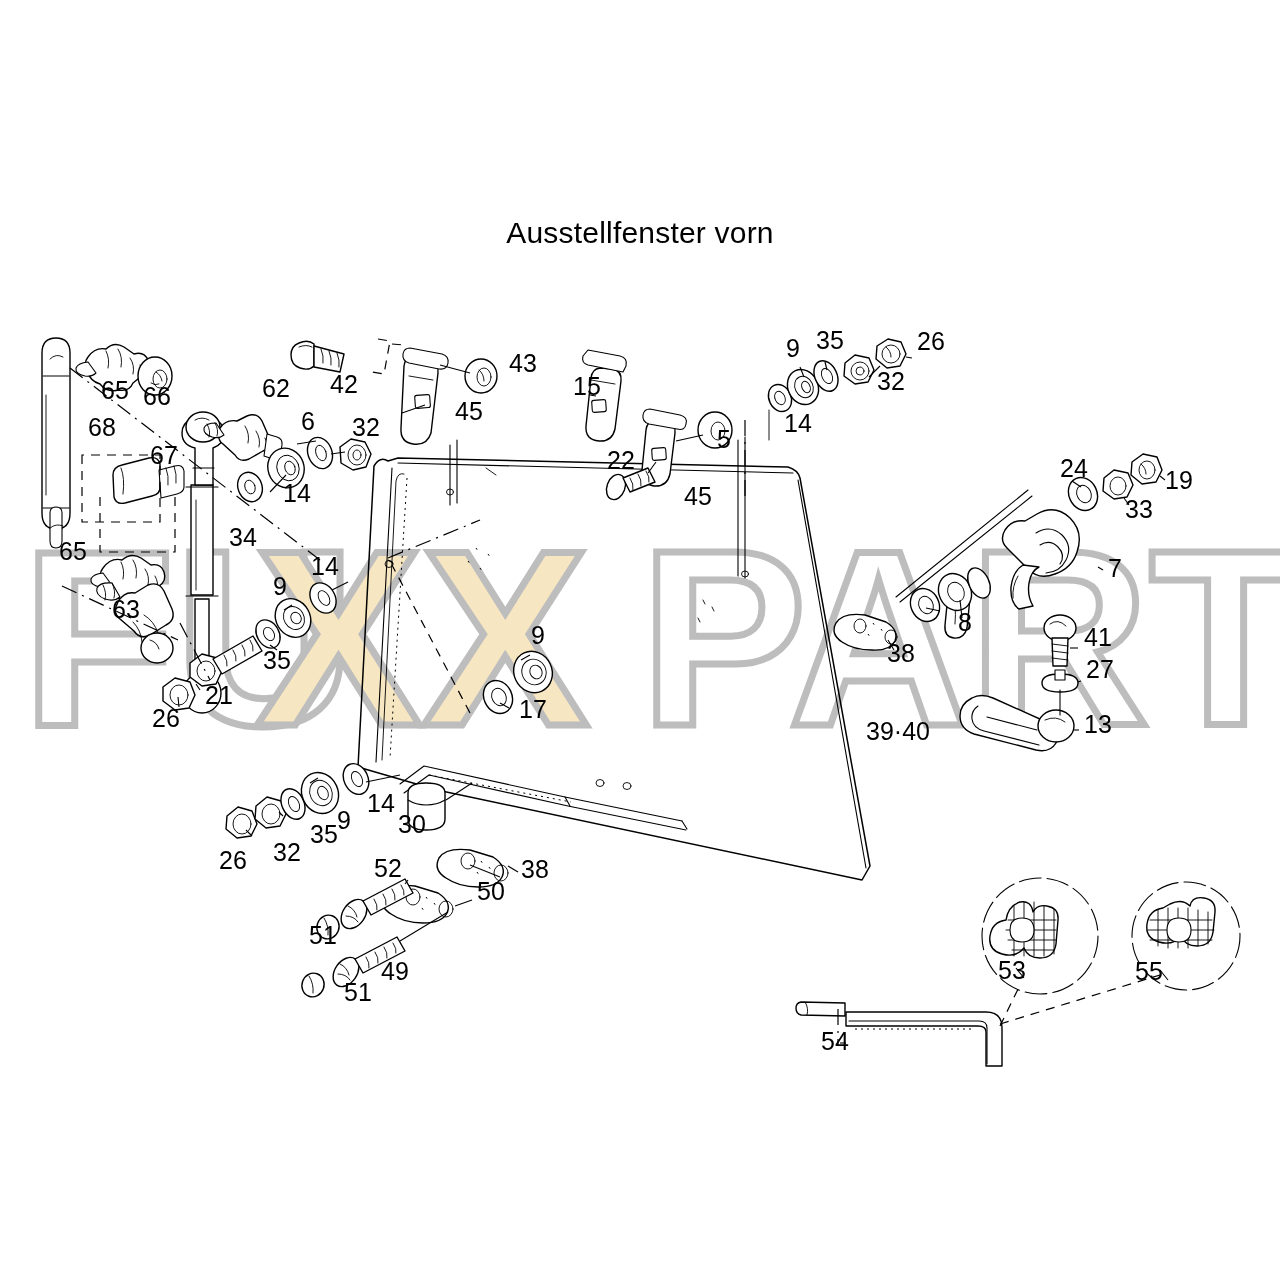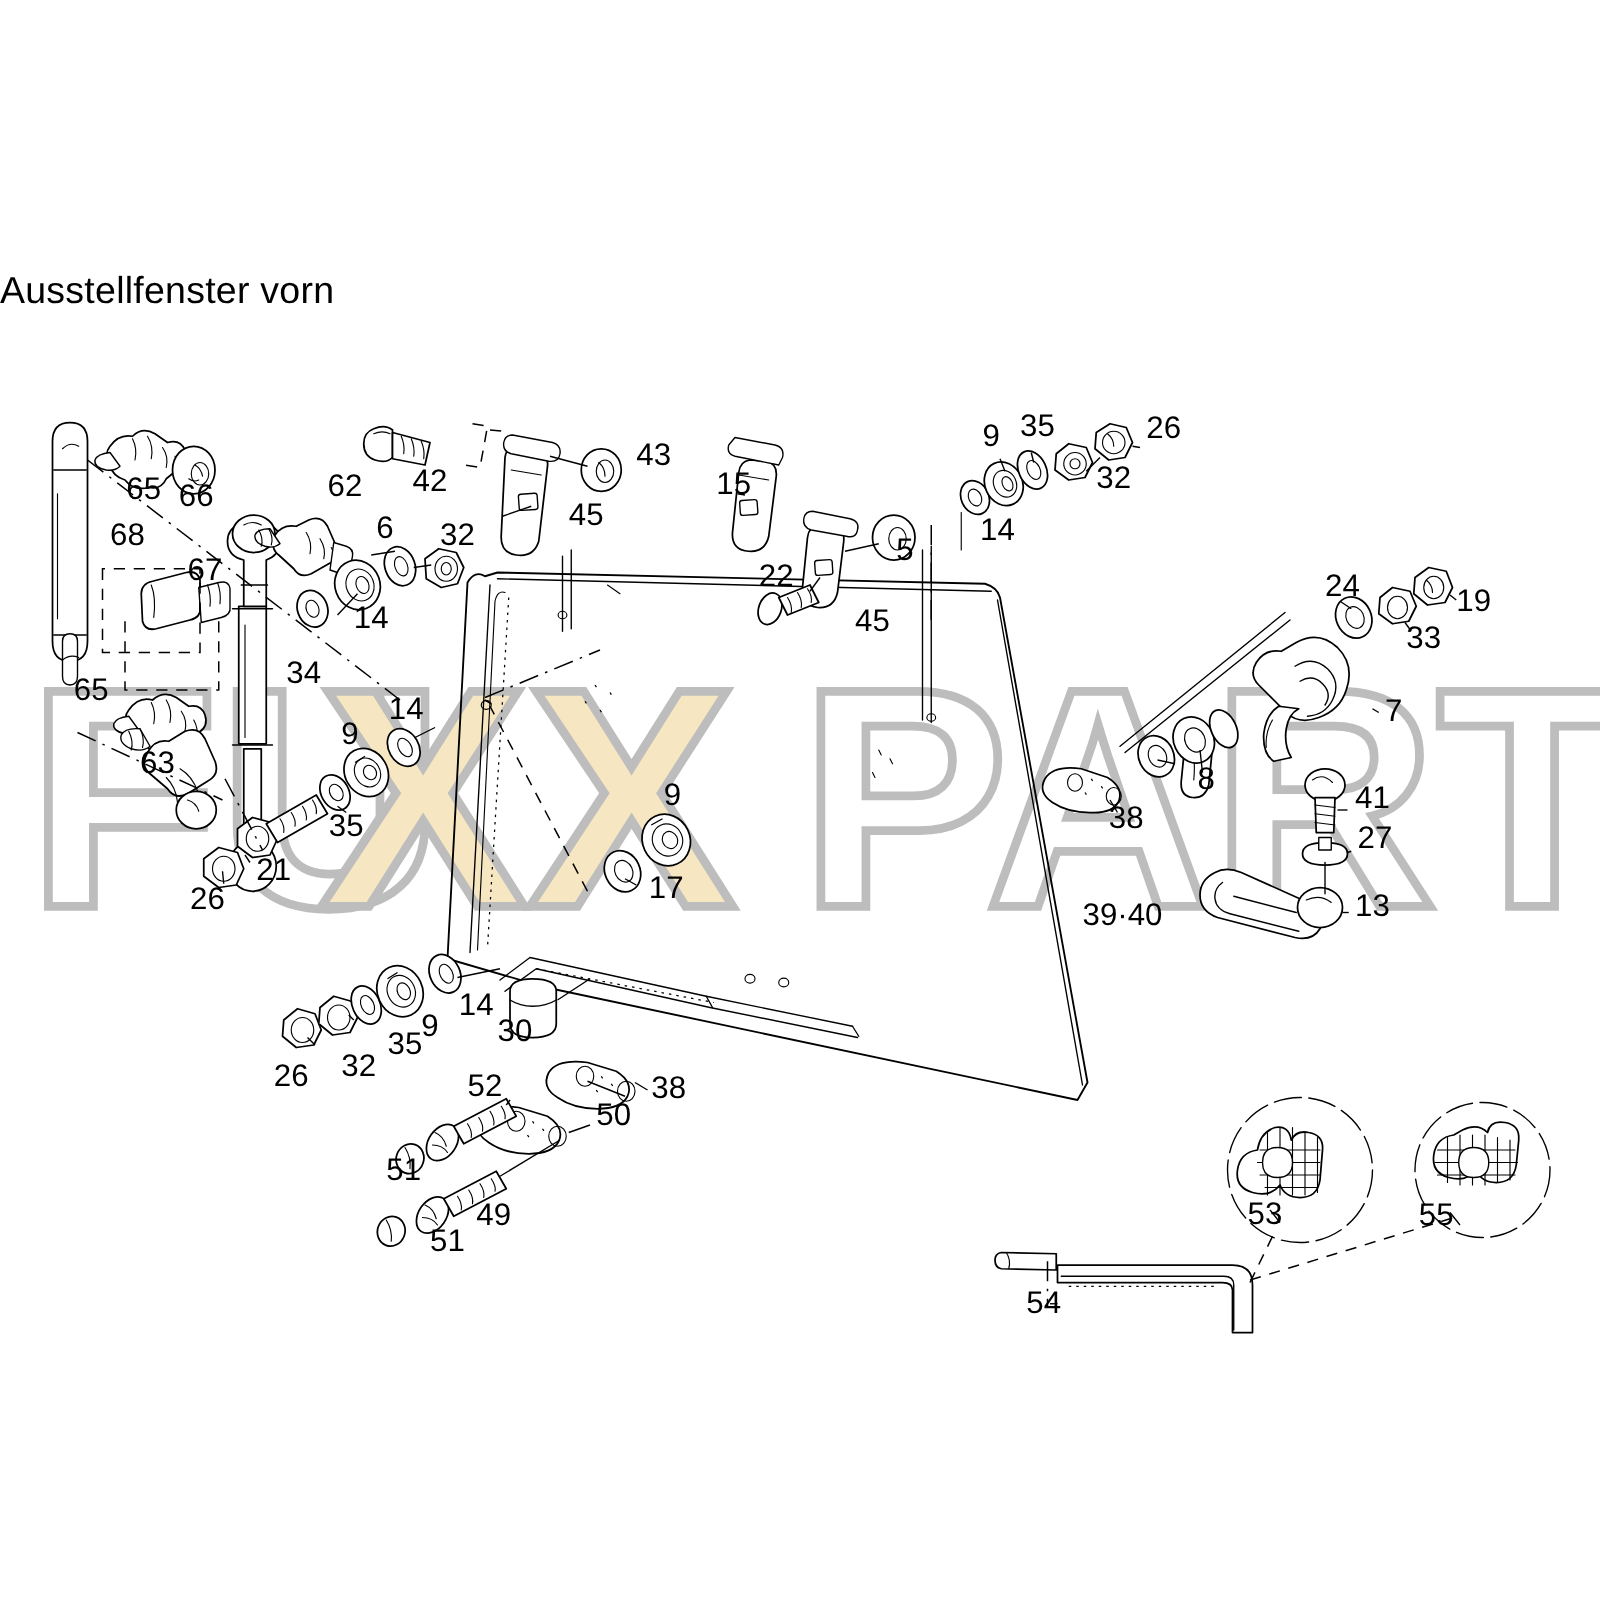--- a/index.html
+++ b/index.html
@@ -1,20 +1,20 @@
 <!DOCTYPE html>
 <html><head>
 <meta charset="utf-8">
 <style>
   html,body{margin:0;padding:0;background:#ffffff;}
   body{width:1280px;height:1280px;overflow:hidden;
        font-family:"Liberation Sans","DejaVu Sans",sans-serif;}
   #stage{position:relative;width:1280px;height:1280px;background:#fff;}
   #title{
-    position:absolute;left:0;top:216px;width:1280px;text-align:left;
+    position:absolute;left:0;top:216px;width:1280px;text-align:center;
     font-size:30px;font-weight:400;color:#000;letter-spacing:.2px;
   }
   svg.layer{position:absolute;left:0;top:0;width:1280px;height:1280px;}
   .wm{position:absolute;left:0;top:0;width:1280px;height:1280px;pointer-events:none;}
   text.pn{
     font-family:"Liberation Sans","DejaVu Sans",sans-serif;
     font-size:25px;fill:#000;
   }
   .ink{fill:none;stroke:#000;stroke-width:1.5;stroke-linejoin:round;stroke-linecap:round;}
   .ink-thin{fill:none;stroke:#000;stroke-width:1.1;stroke-linecap:round;stroke-linejoin:round;}

